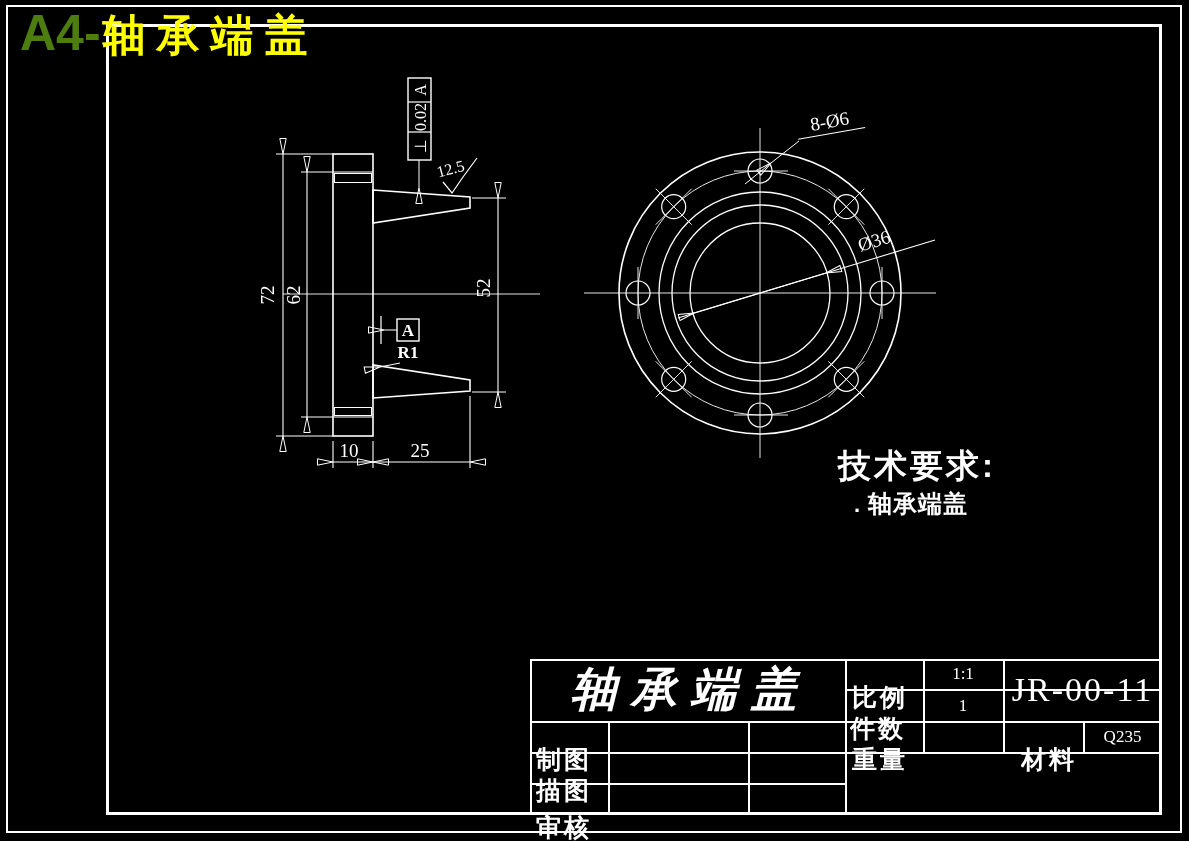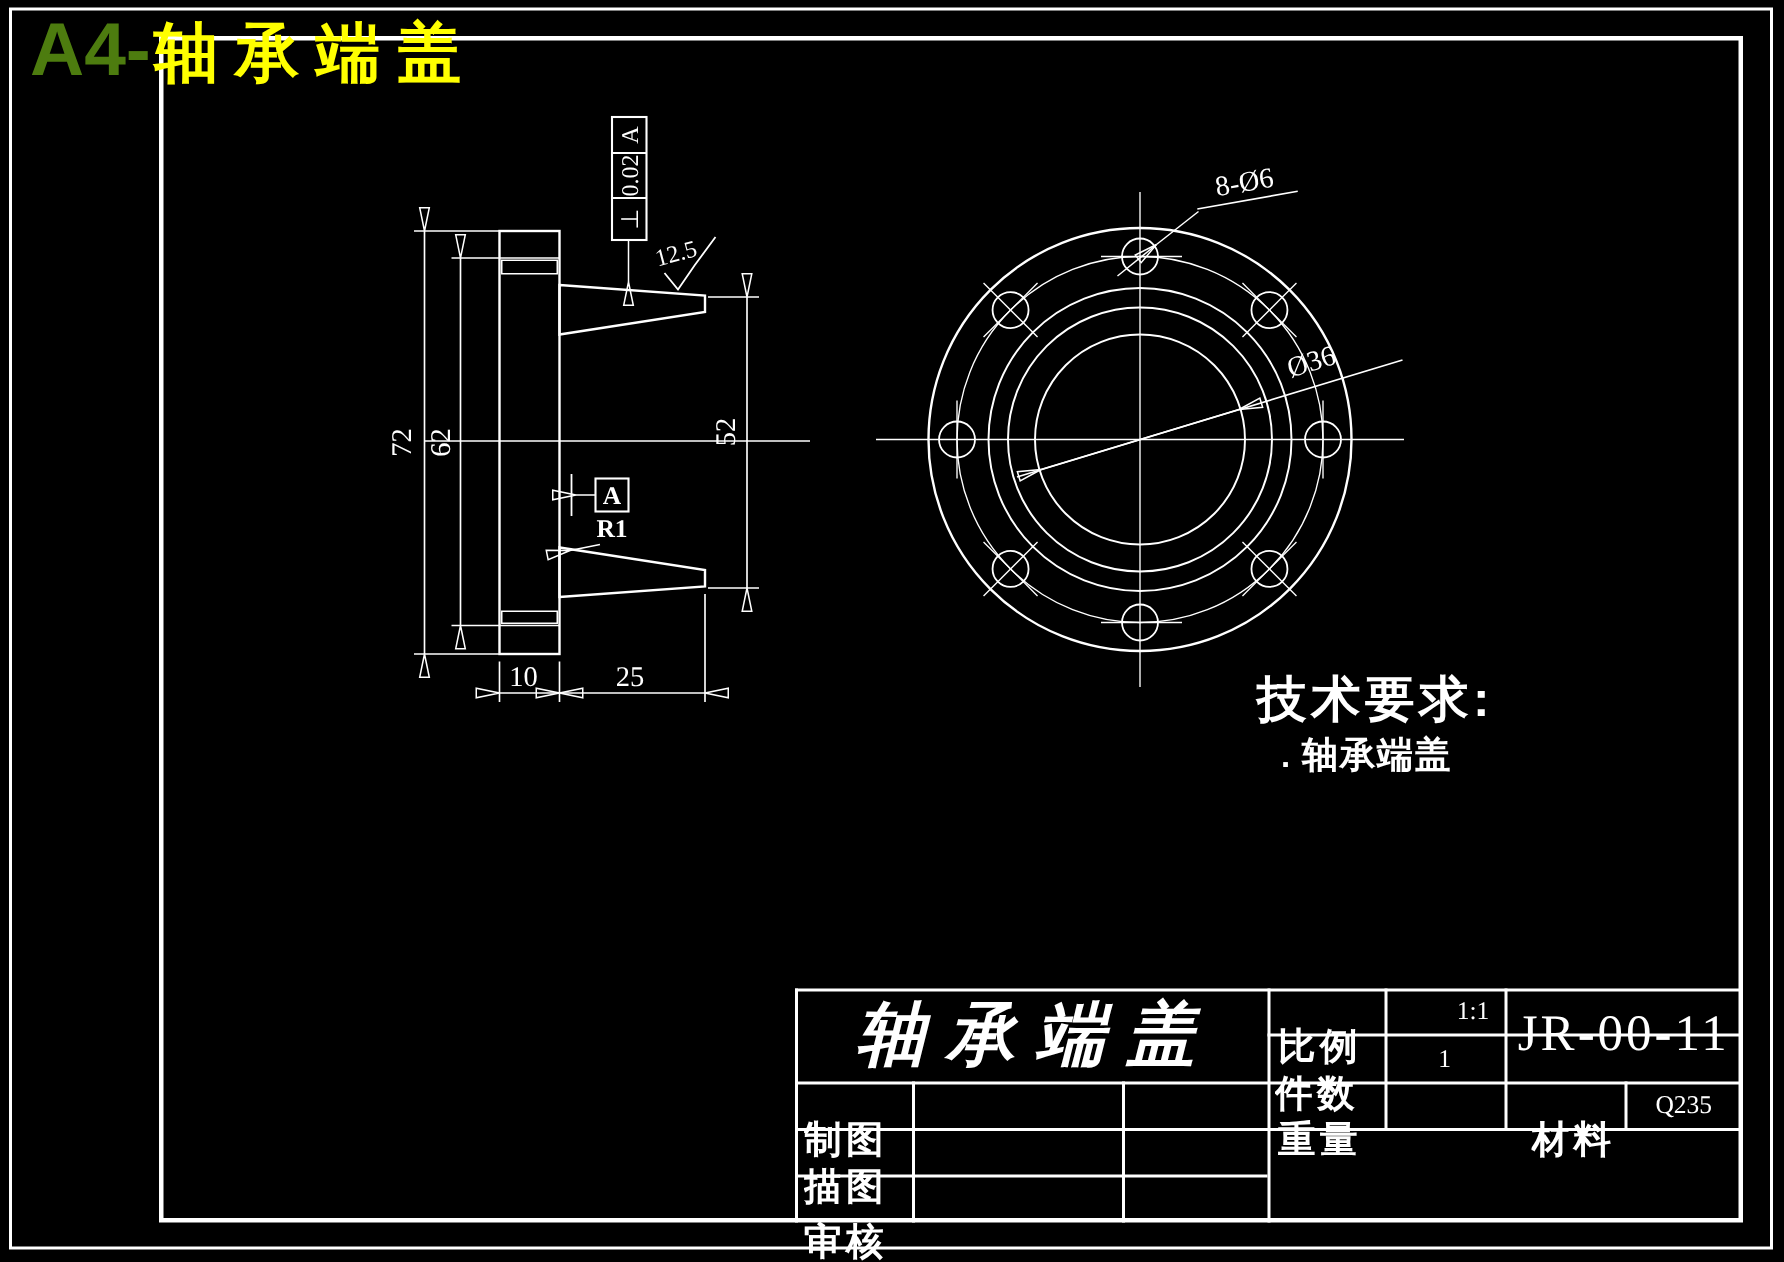--- a/index.html
+++ b/index.html
@@ -189,21 +189,21 @@
     <div class="tbl-cell cell-center part-name" style="left:8px;top:2px;width:305px;height:58px">轴承端盖</div>
 
     <div class="tbl-cell lbl" style="left:6px;top:64px;width:70px;height:27px">制图</div>
     <div class="tbl-cell lbl" style="left:6px;top:95px;width:70px;height:27px">描图</div>
     <div class="tbl-cell lbl" style="left:6px;top:126px;width:70px;height:38px">审核</div>
 
     <div class="tbl-cell lbl" style="left:322px;top:2px;width:70px;height:26px">比例</div>
     <div class="tbl-cell lbl" style="left:320px;top:33px;width:70px;height:27px">件数</div>
     <div class="tbl-cell lbl" style="left:322px;top:64px;width:70px;height:27px">重量</div>
 
-    <div class="tbl-cell cell-center val" style="left:414px;top:2px;width:76px;height:26px">1:1</div>
+    <div class="tbl-cell cell-center val" style="left:395px;top:2px;width:76px;height:26px">1:1</div>
     <div class="tbl-cell cell-center val" style="left:395px;top:33px;width:76px;height:27px">1</div>
 
     <div class="tbl-cell cell-center dwg-no" style="left:475px;top:2px;width:155px;height:58px">JR-00-11</div>
 
     <div class="tbl-cell lbl" style="left:491px;top:64px;width:70px;height:27px">材料</div>
     <div class="tbl-cell cell-center val" style="left:555px;top:64px;width:75px;height:27px">Q235</div>
   </div>
 
 </div>
 

